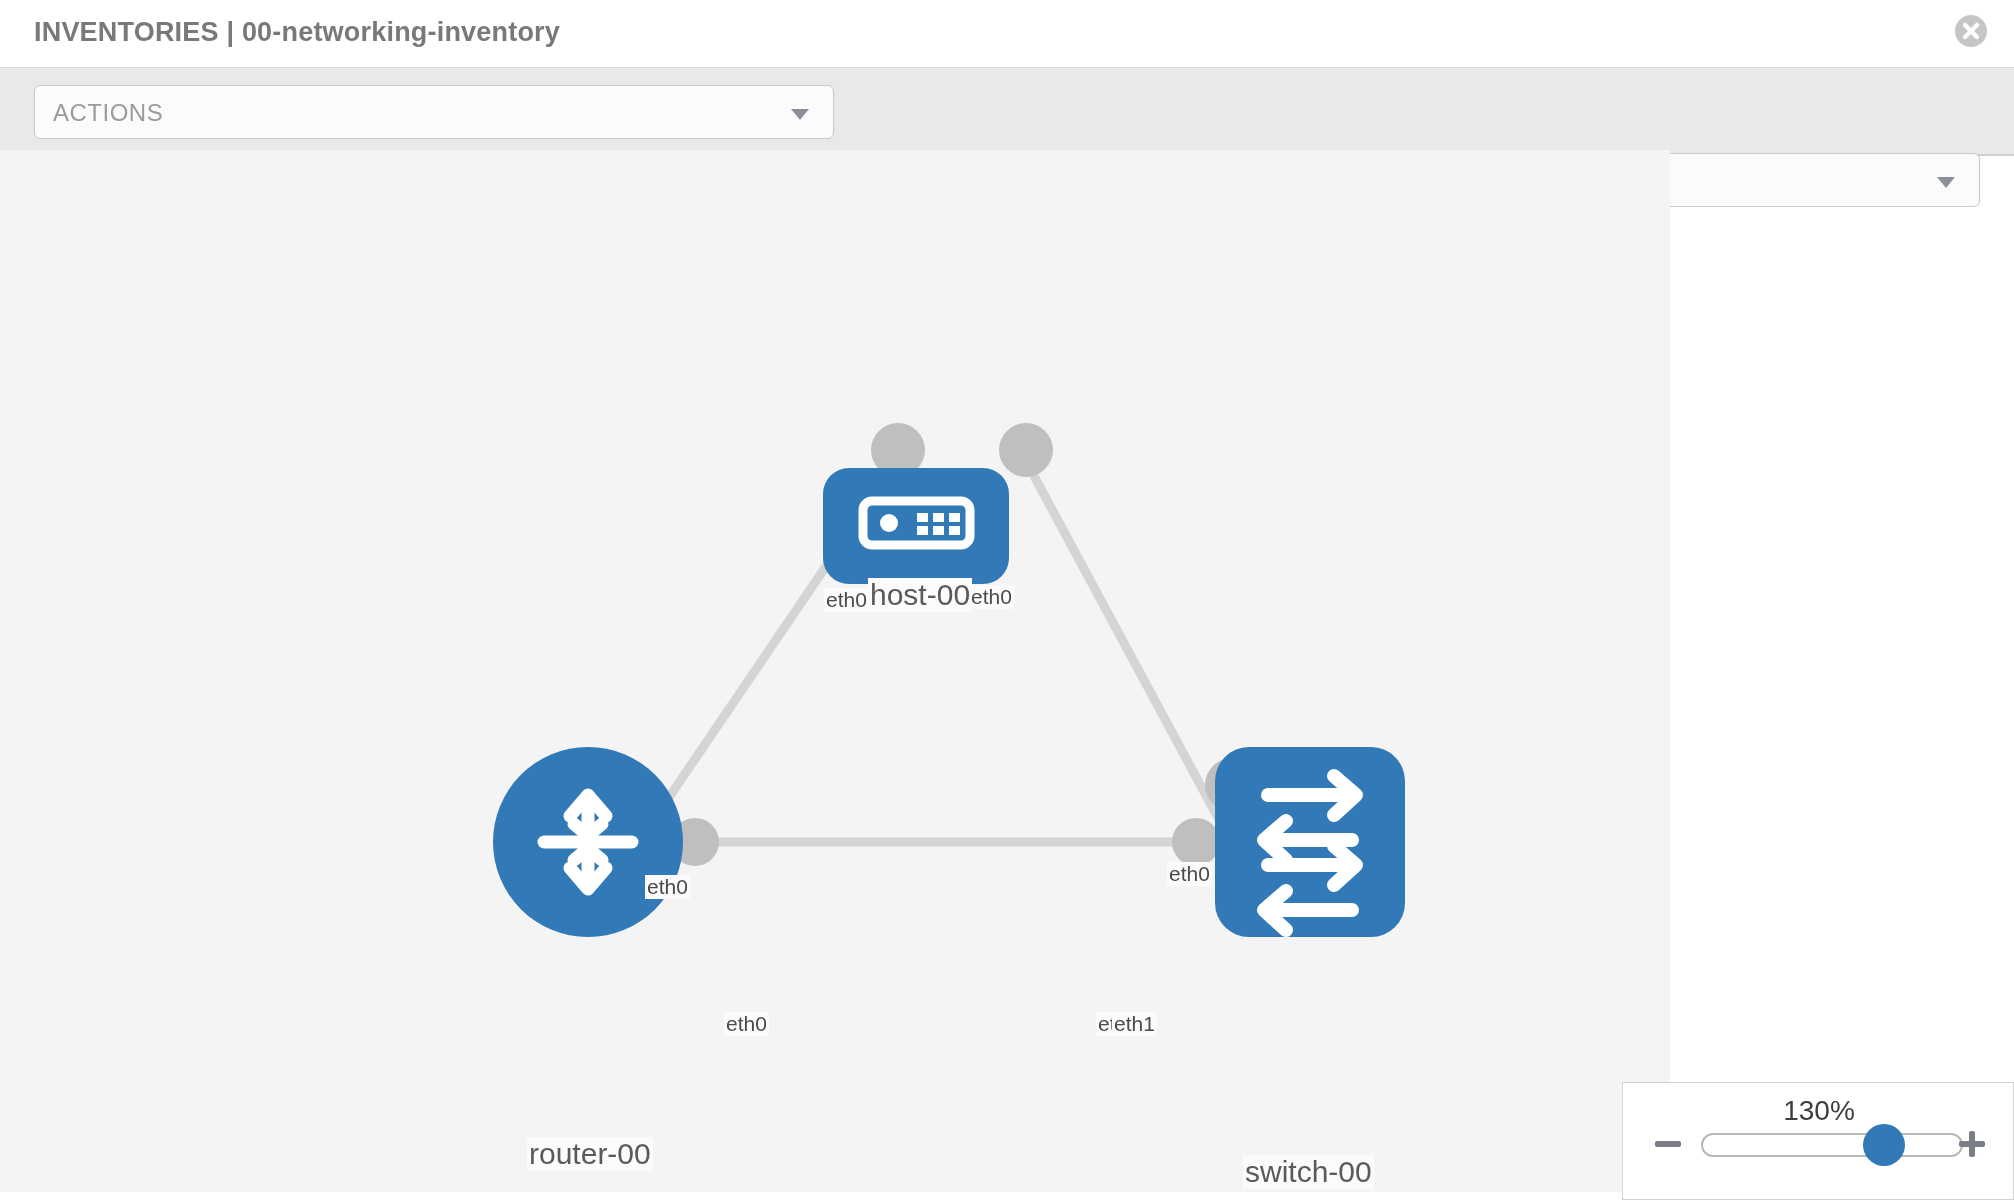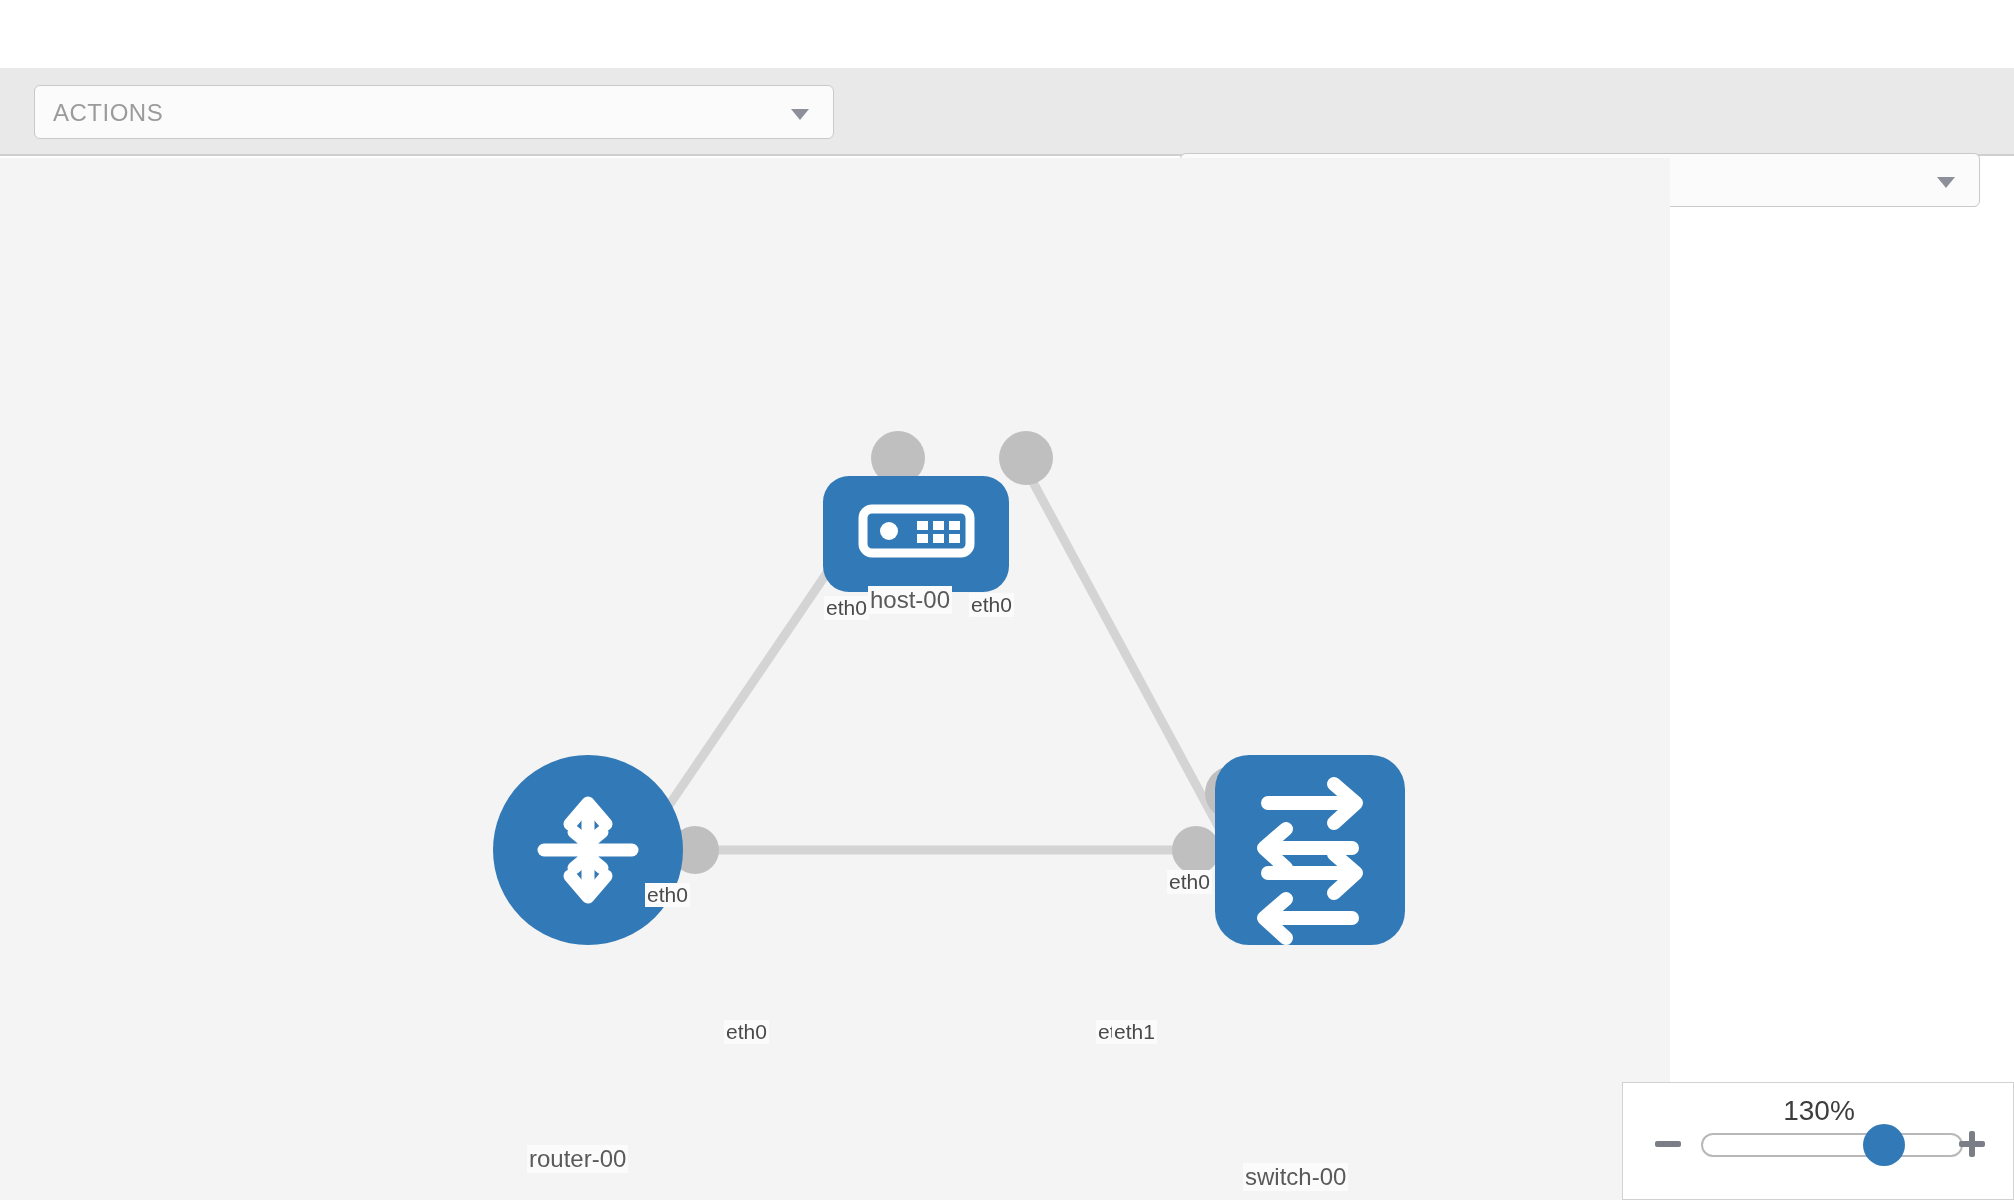--- a/index.html
+++ b/index.html
@@ -97,35 +97,35 @@
     position: absolute;
     left: 18px; top: 13px;
     font-size: 24px;
     color: #9b9b9b;
     letter-spacing: 0.5px;
   }
 
   
   .canvas {
     position: absolute;
-    left: 0; top: 158px;
+    left: 0; top: 150px;
     width: 1670px; height: 1042px;
     background: #f4f4f4;
     overflow: hidden;
   }
   .topology-svg {
     position: absolute;
     left: 0; top: 0;
     width: 2014px; height: 1042px;
   }
 
   
   .node-label {
     position: absolute;
-    font-size: 24px;
+    font-size: 30px;
     color: #5a5a5a;
     background: #fbfbfb;
     white-space: nowrap;
     padding: 0 2px;
   }
   .edge-label {
     position: absolute;
     font-size: 21px;
     color: #4a4a4a;
     background: #fbfbfb;
@@ -173,20 +173,30 @@
     background: #3279b7;
     border-radius: 50%;
     cursor: grab;
   }
 </style>
 </head>
 <body>
 
 <div id="app">
 
+  <div class="header">
+    <div class="header-title">INVENTORIES | 00-networking-inventory</div>
+
+    <div class="close-btn">
+      <svg width="34" height="34" viewBox="0 0 34 34">
+        <circle cx="17" cy="17" r="16" fill="#c6c6c6"></circle>
+        <path d="M11 11 L23 23 M23 11 L11 23" stroke="#ffffff" stroke-width="4.5" stroke-linecap="round"></path>
+      </svg>
+    </div>
+  </div>
 
   <div class="toolbar">
 
     <div class="actions-select">
       <span class="actions-label">ACTIONS</span>
       <span class="caret"></span>
     </div>
 
     <div class="tool-icon wrench-icon">
       <svg width="46" height="46" viewBox="0 0 46 46">

